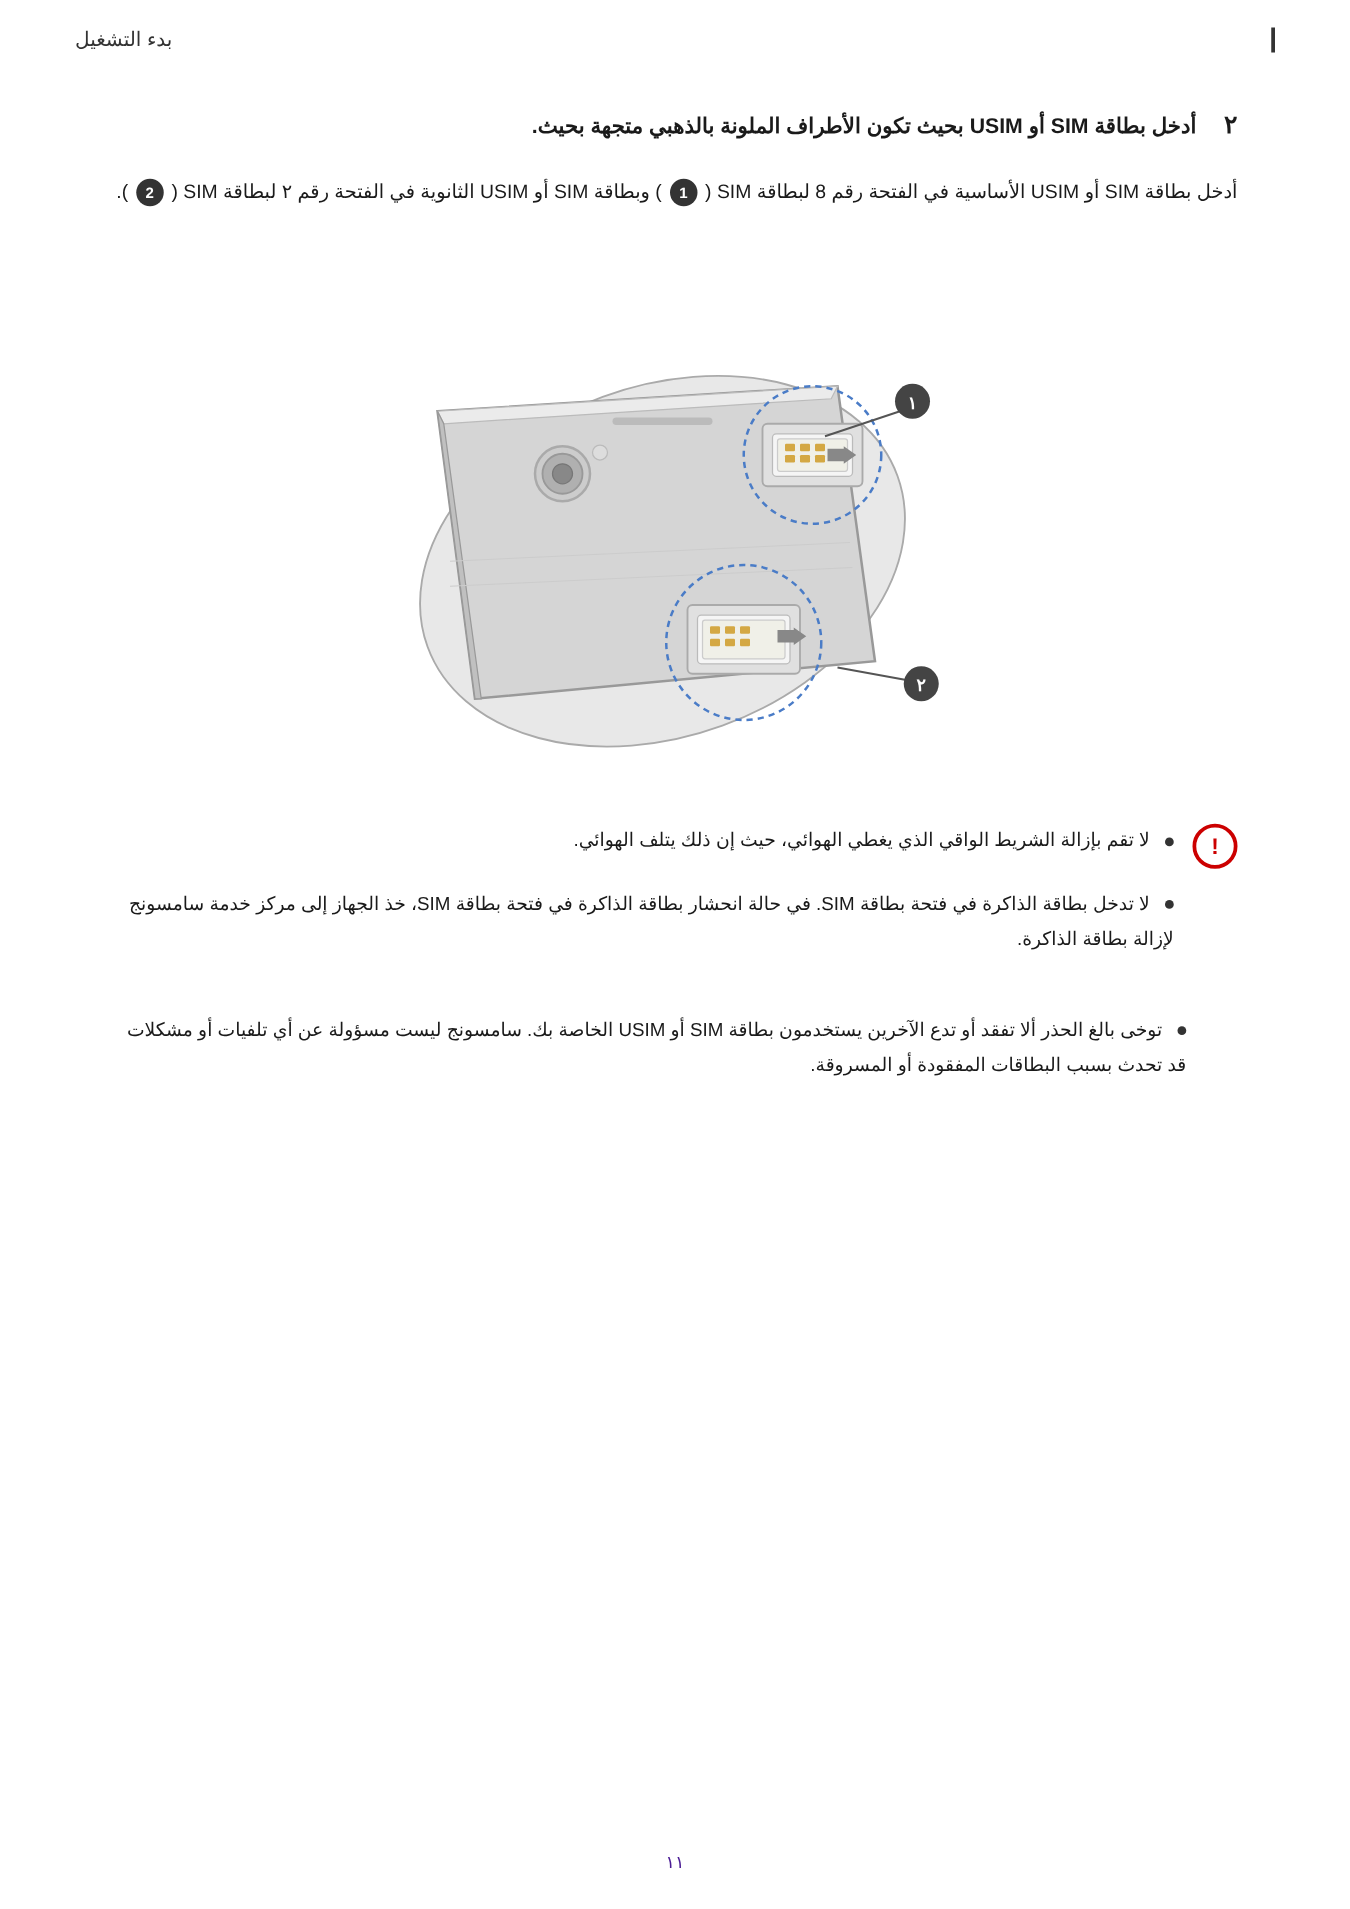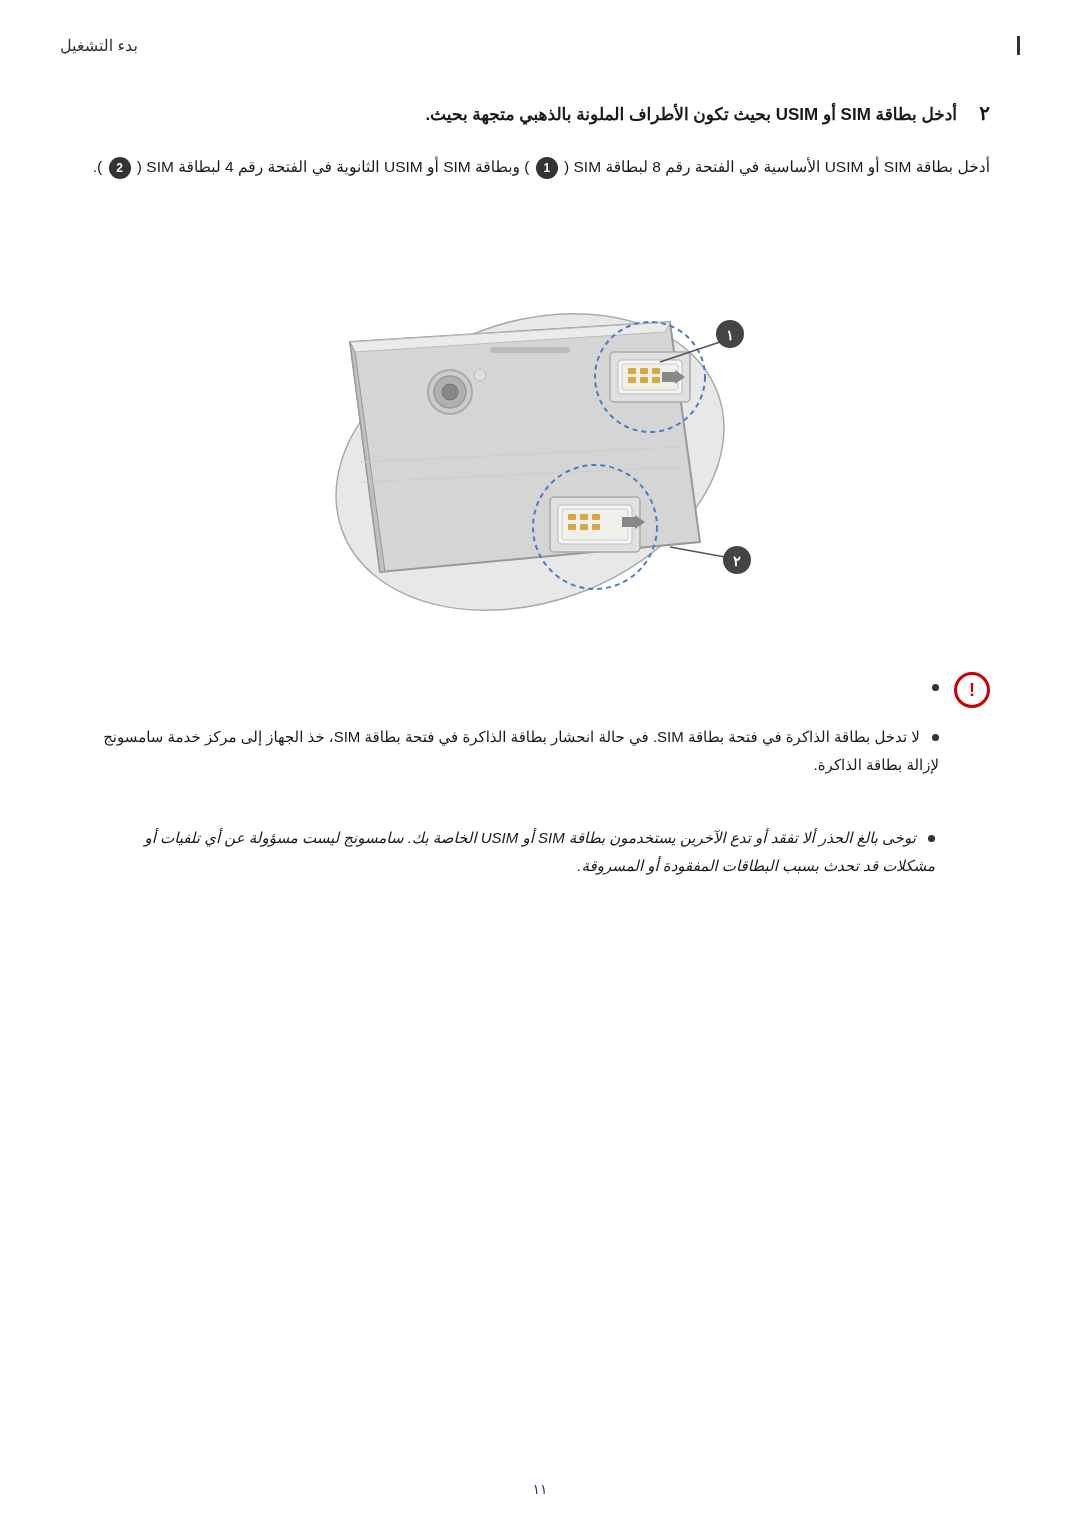--- a/index.html
+++ b/index.html
@@ -10,21 +10,21 @@
       width: 1080px;
       min-height: 1527px;
       position: relative;
       direction: rtl;
       color: #1a1a1a;
     }
 
     .page-container {
       width: 100%;
       min-height: 1527px;
-      padding: 36px 60px 60px 60px;
+      padding: 22px 60px 60px 60px;
       position: relative;
     }
 
     
     .page-header {
       display: flex;
       justify-content: flex-end;
       align-items: center;
       border-right: 3px solid #333;
       padding-right: 15px;
@@ -164,21 +164,21 @@
 
     <div class="step-heading">
       <span class="step-num">٢</span>
       &nbsp;
       <span>أدخل بطاقة SIM أو USIM بحيث تكون الأطراف الملونة بالذهبي متجهة بحيث.</span>
     </div>
 
     <div class="step-subpara">
       <span>أدخل بطاقة SIM أو USIM الأساسية في الفتحة رقم 8 لبطاقة SIM (</span>
       <span class="circle-badge">1</span>
-      <span>) وبطاقة SIM أو USIM الثانوية في الفتحة رقم 4 لبطاقة SIM (</span>
+      <span>) وبطاقة SIM أو USIM الثانوية في الفتحة رقم ٢ لبطاقة SIM (</span>
       <span class="circle-badge">2</span>
       <span>).</span>
     </div>
 
     <div class="diagram-area">
       <svg viewBox="0 0 680 400" xmlns="http://www.w3.org/2000/svg">
 
         <g transform="translate(50, 40)">
 
           <ellipse cx="280" cy="200" rx="200" ry="140" fill="#e8e8e8" stroke="#aaa" stroke-width="1.5" transform="rotate(-20, 280, 200)"></ellipse>
@@ -255,33 +255,34 @@
 
       <div class="warning-container">
         <div class="warning-icon">
           <span>!</span>
         </div>
         <div class="warning-bullets">
 
           <div class="bullet-item">
             <span class="bullet-text">
               <span style="display:inline-block;width:7px;height:7px;border-radius:50%;background:#333;margin-left:8px;vertical-align:middle;"></span>
+              <span>لا تقم بإزالة الشريط الواقي الذي يغطي الهوائي، حيث إن ذلك يتلف الهوائي.</span>
             </span>
           </div>
 
           <div class="bullet-item">
             <span class="bullet-text">
               <span style="display:inline-block;width:7px;height:7px;border-radius:50%;background:#333;margin-left:8px;vertical-align:middle;"></span>
               <span>لا تدخل بطاقة الذاكرة في فتحة بطاقة SIM. في حالة انحشار بطاقة الذاكرة في فتحة بطاقة SIM، خذ الجهاز إلى مركز خدمة سامسونج لإزالة بطاقة الذاكرة.</span>
             </span>
           </div>
         </div>
       </div>
 
-      <div class="bullet-item" style="margin-right: 55px; font-style: italic;">
+      <div class="bullet-item" style="margin-right: 41px;">
         <span class="bullet-text">
           <span style="display:inline-block;width:7px;height:7px;border-radius:50%;background:#333;margin-left:8px;vertical-align:middle;"></span>
           <span>توخى بالغ الحذر ألا تفقد أو تدع الآخرين يستخدمون بطاقة SIM أو USIM الخاصة بك. سامسونج ليست مسؤولة عن أي تلفيات أو مشكلات قد تحدث بسبب البطاقات المفقودة أو المسروقة.</span>
         </span>
       </div>
 
     </div>
 
   </div>
 

